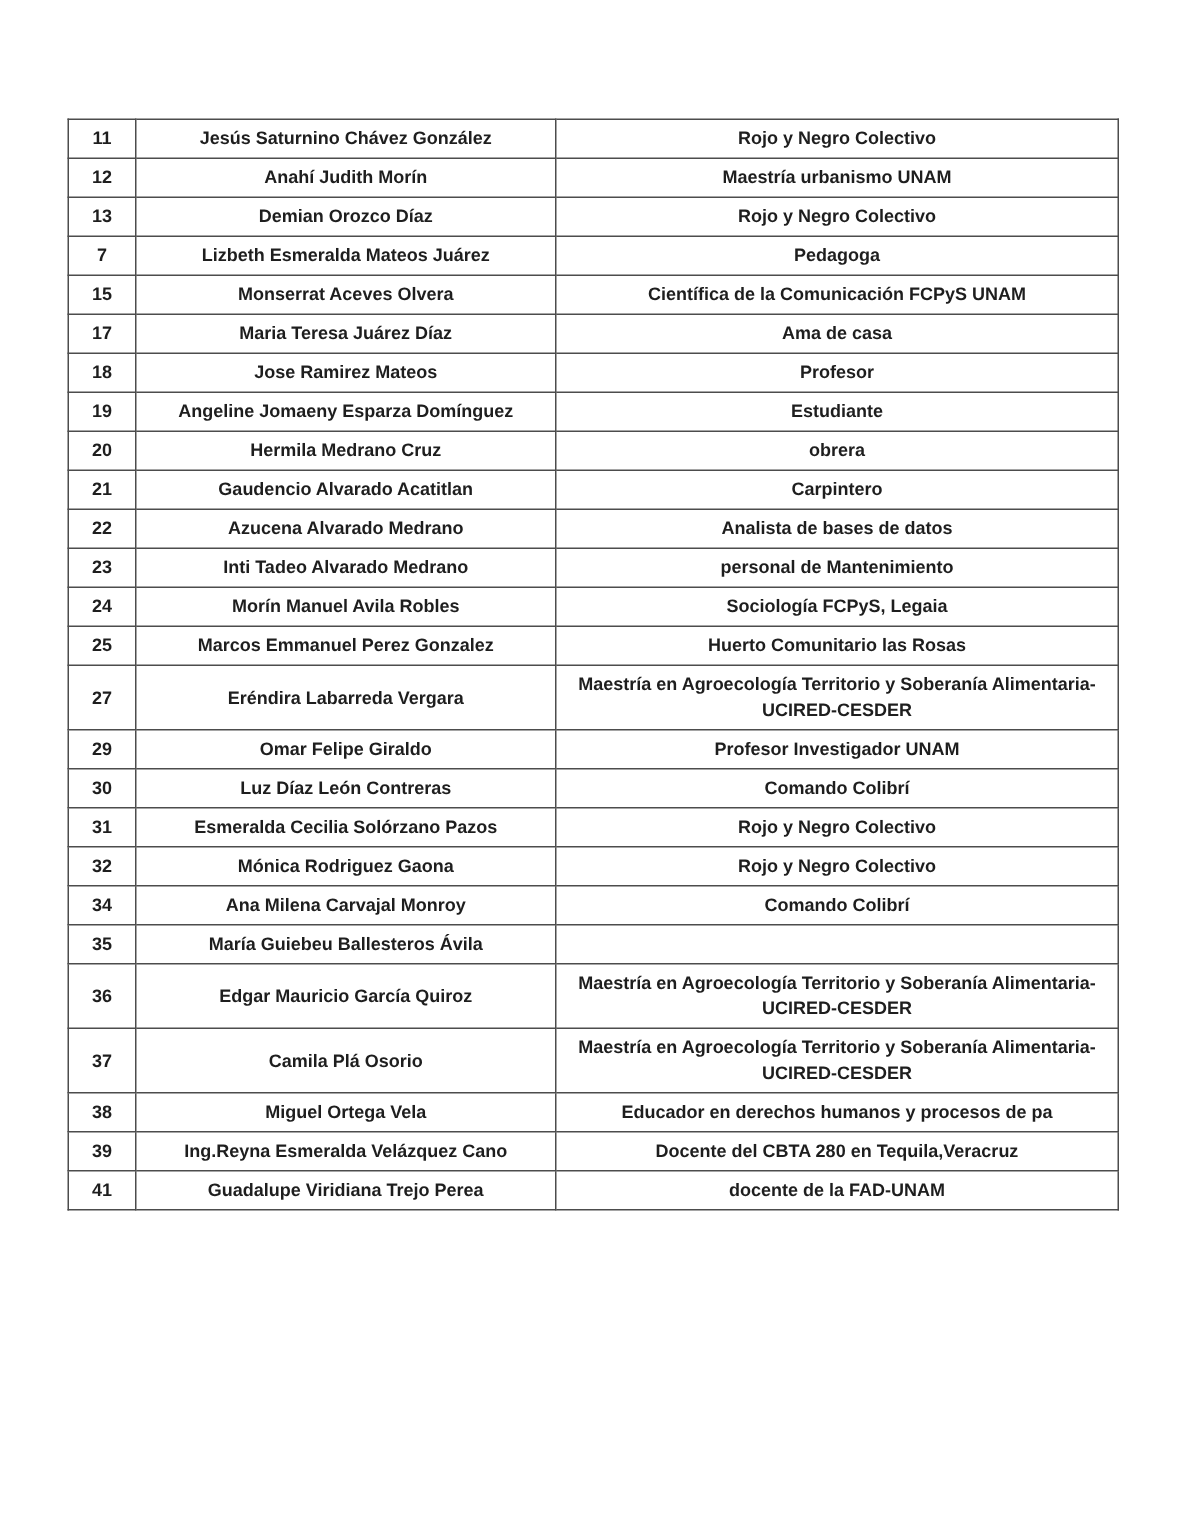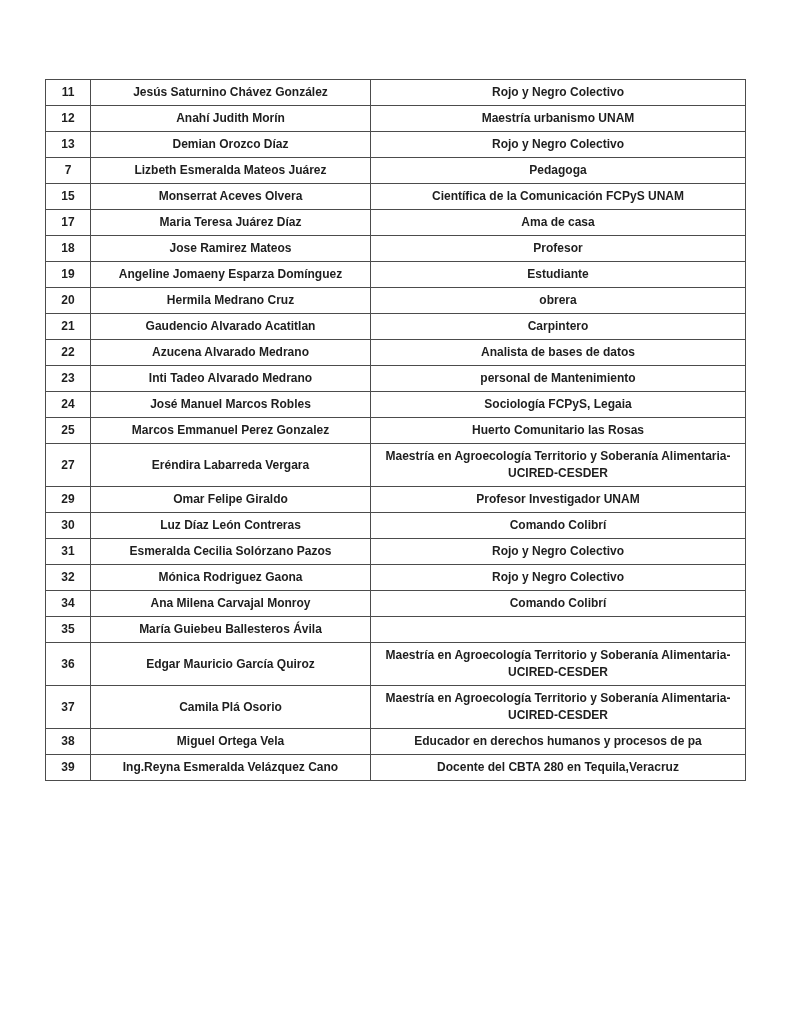--- a/index.html
+++ b/index.html
@@ -105,21 +105,21 @@
       <td>Azucena Alvarado Medrano</td>
       <td>Analista de bases de datos</td>
     </tr>
         <tr>
       <td>23</td>
       <td>Inti Tadeo Alvarado Medrano</td>
       <td>personal de Mantenimiento</td>
     </tr>
         <tr>
       <td>24</td>
-      <td>José Manuel Marcos Robles</td>
+      <td>Morín Manuel Avila Robles</td>
       <td>Sociología FCPyS, Legaia</td>
     </tr>
         <tr>
       <td>25</td>
       <td>Marcos Emmanuel Perez Gonzalez</td>
       <td>Huerto Comunitario las Rosas</td>
     </tr>
         <tr>
       <td>27</td>
       <td>Eréndira Labarreda Vergara</td>
@@ -168,16 +168,21 @@
         <tr>
       <td>38</td>
       <td>Miguel Ortega Vela</td>
       <td>Educador en derechos humanos y procesos de pa</td>
     </tr>
         <tr>
       <td>39</td>
       <td>Ing.Reyna Esmeralda Velázquez Cano</td>
       <td>Docente del CBTA 280 en Tequila,Veracruz</td>
     </tr>
+        <tr>
+      <td>41</td>
+      <td>Guadalupe Viridiana Trejo Perea</td>
+      <td>docente de la FAD-UNAM</td>
+    </tr>
       </tbody>
   </table>
 
 </div>
 
 </body></html>

